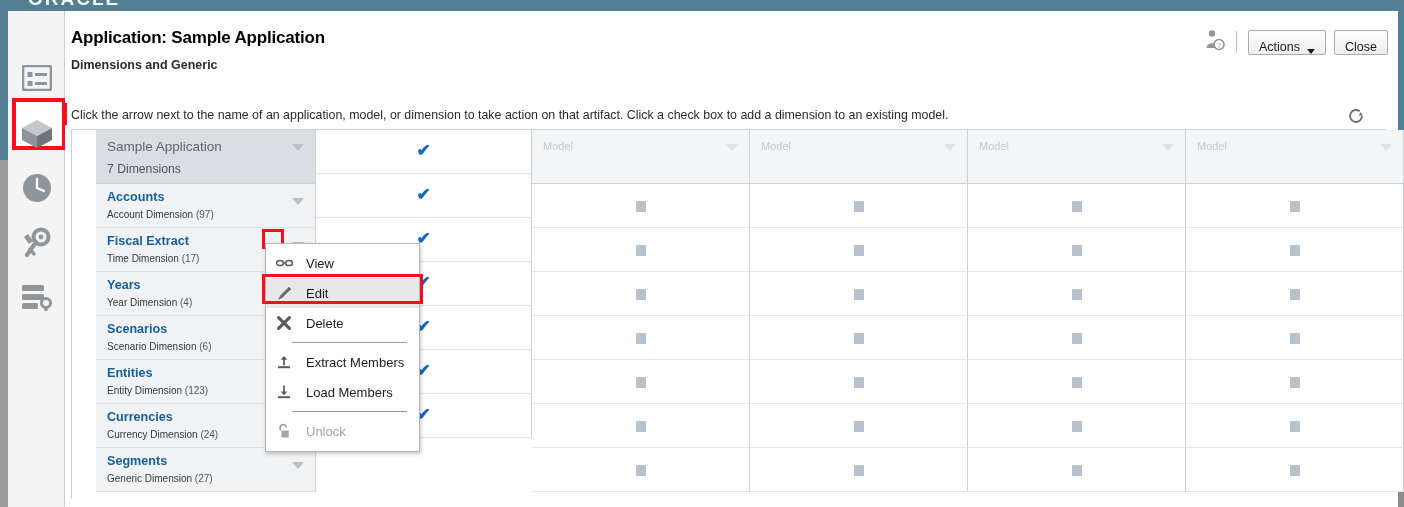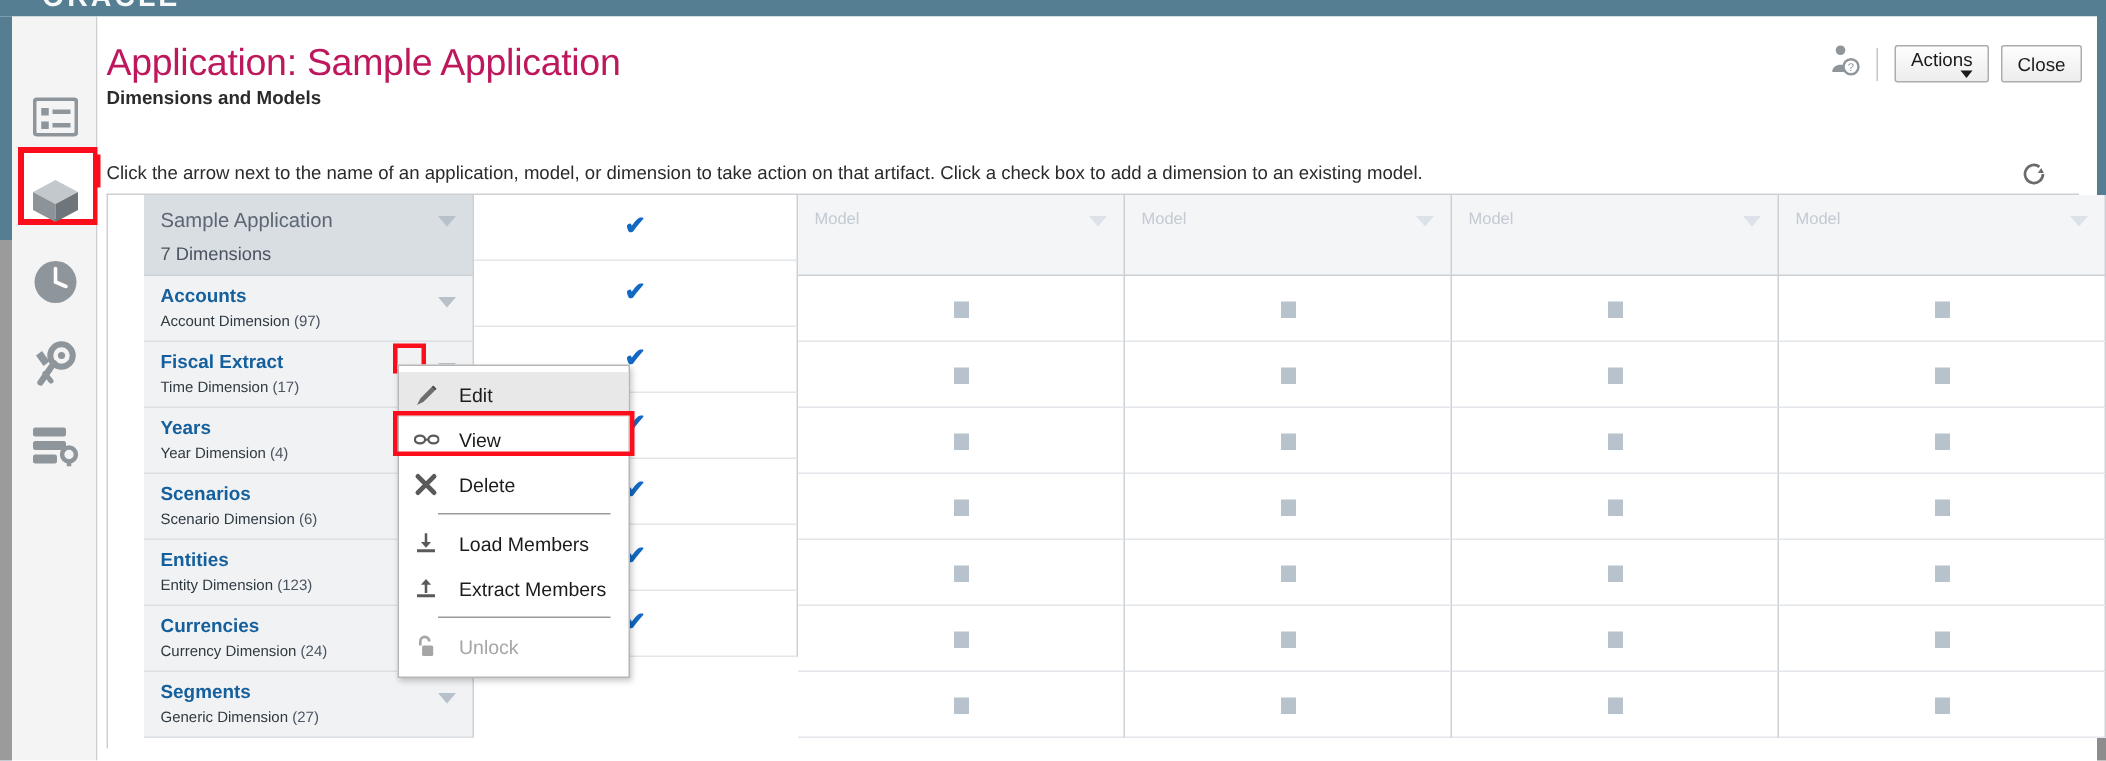--- a/index.html
+++ b/index.html
@@ -64,39 +64,39 @@
   }
 
   
   .panel {
     position: absolute; left: 65px; top: 11px; width: 1333px; height: 496px;
     background: #ffffff;
   }
 
   .page-title {
     position: absolute; left: 6px; top: 17px;
-    font-size: 25px; font-weight: normal; color: #be185d;
+    font-size: 17px; font-weight: bold; color: #000000;
     letter-spacing: -.2px;
   }
   .page-subtitle {
     position: absolute; left: 6px; top: 47px;
     font-size: 12.5px; font-weight: bold; color: #2b2b2b;
   }
 
   .toolbar { position: absolute; right: 10px; top: 18px; display: flex; align-items: center; }
   .user-help-icon { margin-right: 10px; }
   .tb-divider { width: 1px; height: 22px; background: #c4c4c4; margin-right: 11px; }
   .btn {
     height: 25px; min-width: 48px;
     border: 1px solid #acacac; border-radius: 2px;
     background: linear-gradient(#fdfdfd, #ededed);
     font-family: "Liberation Sans", sans-serif;
     font-size: 12.5px; color: #1b1b1b;
     display: flex; align-items: flex-end; justify-content: center;
-    padding: 0 10px; cursor: pointer; white-space: nowrap; flex-direction: column;
+    padding: 0 10px; cursor: pointer; white-space: nowrap;
   }
   .btn + .btn { margin-left: 8px; }
   .btn .caret {
     display: inline-block; margin-left: 7px;
     width: 0; height: 0;
     border-left: 4.5px solid transparent; border-right: 4.5px solid transparent;
     border-top: 5.5px solid #1b1b1b;
   }
 
   .hint {
@@ -297,21 +297,21 @@
           <polygon points="2,11 17,19 17,31 2,23" fill="#8d9499"></polygon>
           <polygon points="32,11 17,19 17,31 32,23" fill="#6e757b"></polygon>
         </svg>
       </span>
     </div>
   </div>
 
   <div class="panel">
 
     <div class="page-title">Application: Sample Application</div>
-    <div class="page-subtitle">Dimensions and Models</div>
+    <div class="page-subtitle">Dimensions and Generic</div>
 
     <div class="toolbar">
       <span class="user-help-icon">
         <svg width="22" height="22" viewBox="0 0 22 22">
           <circle cx="8" cy="4.5" r="3.2" fill="#8e959b"></circle>
           <path d="M2.5 19 C2.5 12.5 13.5 12.5 13.5 19 Z" fill="#8e959b"></path>
           <circle cx="15" cy="15.5" r="5" fill="#ffffff" stroke="#8e959b" stroke-width="1.6"></circle>
           <text x="15" y="18.6" font-family="Liberation Sans, sans-serif" font-size="7.5" fill="#8e959b" text-anchor="middle">?</text>
         </svg>
       </span>
@@ -504,68 +504,68 @@
           <div class="gcell">
             <div class="sq"></div>
           </div>
         </div>
       </div>
   </div>
 
   <div class="caret-hl"></div>
 
   <div class="ctxmenu" id="ctxmenu">
-      <div class="mi selected">
-        <span class="mi-icon">
-          <svg width="17" height="17" viewBox="0 0 17 17">
-            <path d="M2 15 L4.2 10.6 L12.4 2.4 L14.6 4.6 L6.4 12.8 Z" fill="#6d6d6d"></path>
-            <path d="M12.4 2.4 L14.6 4.6" stroke="#4a4a4a" stroke-width="1.3"></path>
-          </svg>
-        </span>
-        <span>Edit</span>
-      </div>
       <div class="mi">
         <span class="mi-icon">
           <svg width="17" height="12" viewBox="0 0 17 12">
             <ellipse cx="4" cy="6" rx="3.4" ry="2.6" fill="none" stroke="#5a5a5a" stroke-width="1.5"></ellipse>
             <ellipse cx="13" cy="6" rx="3.4" ry="2.6" fill="none" stroke="#5a5a5a" stroke-width="1.5"></ellipse>
             <path d="M7.4 6 L9.6 6" stroke="#5a5a5a" stroke-width="1.5"></path>
           </svg>
         </span>
         <span>View</span>
       </div>
+      <div class="mi selected">
+        <span class="mi-icon">
+          <svg width="17" height="17" viewBox="0 0 17 17">
+            <path d="M2 15 L4.2 10.6 L12.4 2.4 L14.6 4.6 L6.4 12.8 Z" fill="#6d6d6d"></path>
+            <path d="M12.4 2.4 L14.6 4.6" stroke="#4a4a4a" stroke-width="1.3"></path>
+          </svg>
+        </span>
+        <span>Edit</span>
+      </div>
       <div class="mi">
         <span class="mi-icon">
           <svg width="16" height="16" viewBox="0 0 16 16">
             <path d="M2.6 2.6 L13.4 13.4 M13.4 2.6 L2.6 13.4" stroke="#5a5a5a" stroke-width="3.2" stroke-linecap="round"></path>
           </svg>
         </span>
         <span>Delete</span>
       </div>
       <div class="mi-sep"></div>
+      <div class="mi">
+        <span class="mi-icon">
+          <svg width="16" height="16" viewBox="0 0 16 16">
+            <path d="M8 11.4 L8 4.2" stroke="#5a5a5a" stroke-width="1.7"></path>
+            <polygon points="4.6,5.8 11.4,5.8 8,2" fill="#5a5a5a"></polygon>
+            <path d="M2 13.2 L14 13.2" stroke="#5a5a5a" stroke-width="2"></path>
+          </svg>
+        </span>
+        <span>Extract Members</span>
+      </div>
       <div class="mi">
         <span class="mi-icon">
           <svg width="16" height="16" viewBox="0 0 16 16">
             <path d="M8 1.5 L8 9" stroke="#5a5a5a" stroke-width="1.7"></path>
             <polygon points="4.6,7.4 11.4,7.4 8,11.2" fill="#5a5a5a"></polygon>
             <path d="M2 13.2 L14 13.2" stroke="#5a5a5a" stroke-width="2"></path>
           </svg>
         </span>
         <span>Load Members</span>
       </div>
-      <div class="mi">
-        <span class="mi-icon">
-          <svg width="16" height="16" viewBox="0 0 16 16">
-            <path d="M8 11.4 L8 4.2" stroke="#5a5a5a" stroke-width="1.7"></path>
-            <polygon points="4.6,5.8 11.4,5.8 8,2" fill="#5a5a5a"></polygon>
-            <path d="M2 13.2 L14 13.2" stroke="#5a5a5a" stroke-width="2"></path>
-          </svg>
-        </span>
-        <span>Extract Members</span>
-      </div>
       <div class="mi-sep"></div>
       <div class="mi disabled">
         <span class="mi-icon">
           <svg width="16" height="16" viewBox="0 0 16 16">
             <path d="M4.2 7.4 L4.2 4.6 A3 3 0 0 1 10.2 4.6" fill="none" stroke="#a5a5a5" stroke-width="1.8"></path>
             <rect x="5.4" y="7.4" width="7.4" height="7" rx="1" fill="#a5a5a5"></rect>
           </svg>
         </span>
         <span>Unlock</span>
       </div>

